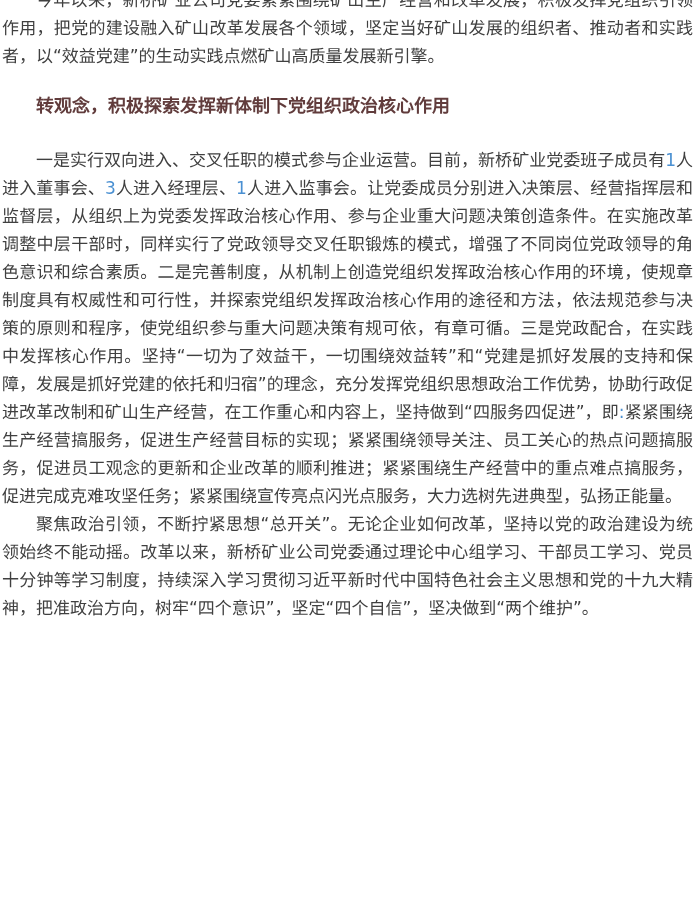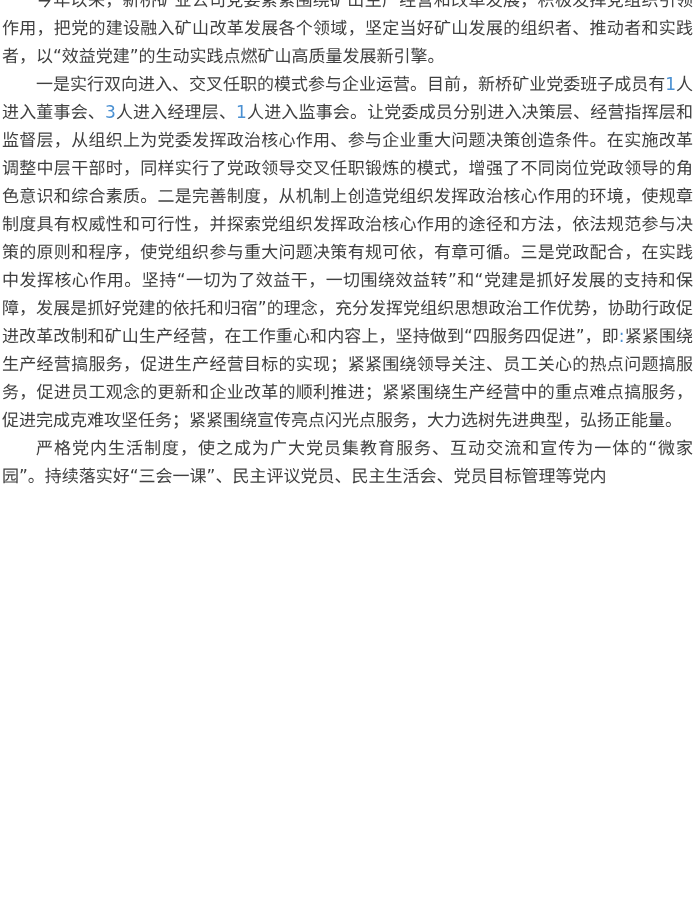--- a/index.html
+++ b/index.html
@@ -39,20 +39,21 @@
   .hl{
     color:var(--hl);
   }
 </style>
 </head>
 <body>
 
 <main class="article">
   <p class="para"><span>今年以来，新桥矿业公司党委紧紧围绕矿山生产经营和改革发展，积极发挥党组织引领作用，把党的建设融入矿山改革发展各个领域，坚定当好矿山发展的组织者、推动者和实践者，以“效益党建”的生动实践点燃矿山高质量发展新引擎。</span></p>
 
+  <h2 class="heading"><span>转观念，积极探索发挥新体制下党组织政治核心作用</span></h2>
 
   <p class="para"><span>一是实行双向进入、交叉任职的模式参与企业运营。目前，新桥矿业党委班子成员有</span><span class="hl">1</span><span>人进入董事会、</span><span class="hl">3</span><span>人进入经理层、</span><span class="hl">1</span><span>人进入监事会。让党委成员分别进入决策层、经营指挥层和监督层，从组织上为党委发挥政治核心作用、参与企业重大问题决策创造条件。在实施改革调整中层干部时，同样实行了党政领导交叉任职锻炼的模式，增强了不同岗位党政领导的角色意识和综合素质。二是完善制度，从机制上创造党组织发挥政治核心作用的环境，使规章制度具有权威性和可行性，并探索党组织发挥政治核心作用的途径和方法，依法规范参与决策的原则和程序，使党组织参与重大问题决策有规可依，有章可循。三是党政配合，在实践中发挥核心作用。坚持“一切为了效益干，一切围绕效益转”和“党建是抓好发展的支持和保障，发展是抓好党建的依托和归宿”的理念，充分发挥党组织思想政治工作优势，协助行政促进改革改制和矿山生产经营，在工作重心和内容上，坚持做到“四服务四促进”，即</span><span class="hl">:</span><span>紧紧围绕生产经营搞服务，促进生产经营目标的实现；紧紧围绕领导关注、员工关心的热点问题搞服务，促进员工观念的更新和企业改革的顺利推进；紧紧围绕生产经营中的重点难点搞服务，促进完成克难攻坚任务；紧紧围绕宣传亮点闪光点服务，大力选树先进典型，弘扬正能量。</span></p>
 
 
+  <p class="para"><span>聚焦政治引领，不断拧紧思想“总开关”。无论企业如何改革，坚持以党的政治建设为统领始终不能动摇。改革以来，新桥矿业公司党委通过理论中心组学习、干部员工学习、党员十分钟等学习制度，持续深入学习贯彻习近平新时代中国特色社会主义思想和党的十九大精神，把准政治方向，树牢“四个意识”，坚定“四个自信”，坚决做到“两个维护”。</span></p>
 
 
-  <p class="para"><span>严格党内生活制度，使之成为广大党员集教育服务、互动交流和宣传为一体的“微家园”。持续落实好“三会一课”、民主评议党员、民主生活会、党员目标管理等党内</span></p>
 </main>
 
 </body></html>

